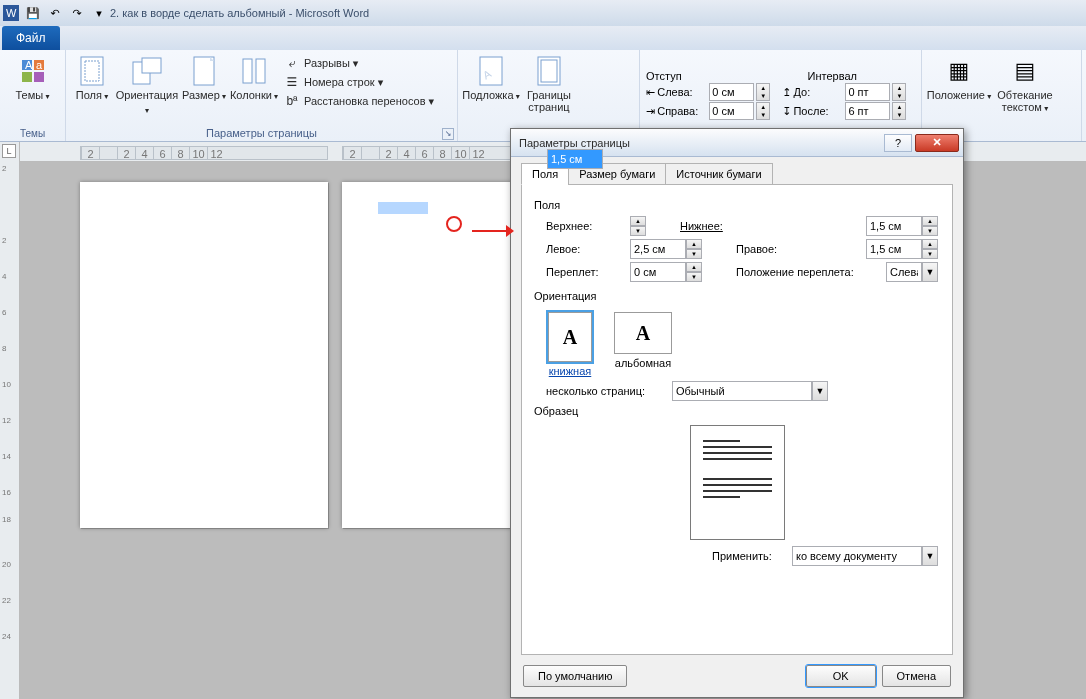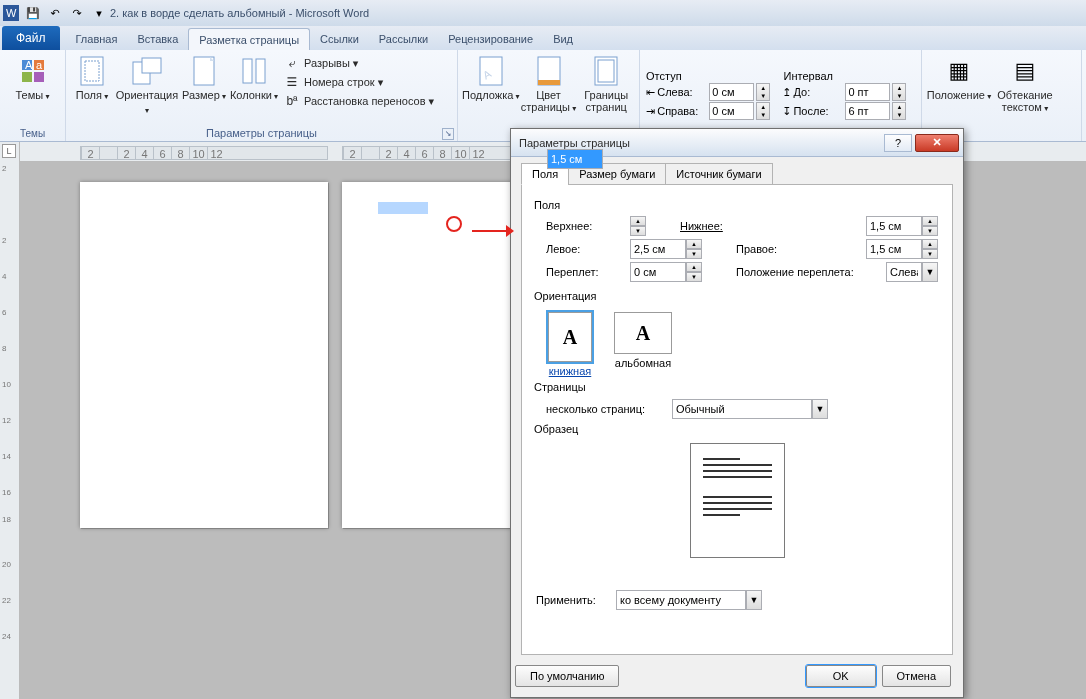--- a/index.html
+++ b/index.html
@@ -78,21 +78,21 @@
   .dropdown select,.dropdown input{border:1px solid #abadb3;height:20px;padding:0 3px;background:#fff;}
   .orient{display:flex;gap:22px;margin:8px 0 4px 12px;}
   .orient-opt{display:flex;flex-direction:column;align-items:center;gap:3px;}
   .orient-preview{width:44px;height:50px;border:1px solid #9b9b9b;background:#fff;display:flex;align-items:center;justify-content:center;font-family:Georgia,serif;font-size:20px;font-weight:bold;}
   .orient-opt.active .orient-preview{outline:2px solid #4aa0e4;}
   .orient-preview.landscape{width:58px;height:42px;}
   .orient-link{text-decoration:underline;color:#0645ad;}
   .preview{width:95px;height:115px;border:1px solid #7a7a7a;background:#fff;margin:6px auto 0;padding:10px 12px;}
   .preview .line{height:2px;background:#333;margin:4px 0;}
   .preview .line.sh{width:55%;}
-  .dlg-footer{position:absolute;bottom:10px;left:4px;right:12px;display:flex;align-items:center;}
+  .dlg-footer{position:absolute;bottom:10px;left:12px;right:12px;display:flex;align-items:center;}
   .btn{height:22px;padding:0 14px;border:1px solid #888;background:linear-gradient(#fdfdfd,#e4e4e4);border-radius:2px;}
   .btn.primary{outline:1px solid #3399ff;text-align:center;}
   svg.ic{width:16px;height:16px;}
 
   .vtick{position:absolute;left:2px;font-size:8px;color:#777;}
 </style>
 </head>
 <body>
 
 <div class="titlebar">
@@ -106,29 +106,20 @@
     <div class="qa-btn">💾</div>
     <div class="qa-btn">↶</div>
     <div class="qa-btn">↷</div>
     <div class="qa-btn">▾</div>
   </div>
   <div class="app-title">2. как в ворде сделать альбомный - Microsoft Word</div>
 </div>
 
 <div class="tab-row">
   <div class="file-tab">Файл</div>
-  <div class="tabs" id="rtabs">
-      <div class="tab">Главная</div>
-      <div class="tab">Вставка</div>
-      <div class="tab active">Разметка страницы</div>
-      <div class="tab">Ссылки</div>
-      <div class="tab">Рассылки</div>
-      <div class="tab">Рецензирование</div>
-      <div class="tab">Вид</div>
-    </div>
 </div>
 
 <div class="ribbon">
 
   <div class="group" style="width:66px">
     <div class="group-body">
       <div class="big-btn">
         <div class="ico">
             <svg width="26" height="26" viewBox="0 0 26 26">
               <rect x="2" y="2" width="10" height="10" fill="#4b8bd6"></rect>
@@ -212,43 +203,34 @@
               <rect x="2" y="1" width="22" height="28" fill="#fff" stroke="#7aa0cf"></rect>
               <text x="4" y="20" fill="#c5d4e8" font-size="12" transform="rotate(-30 13 15)">A</text>
             </svg>
           </div>
           <div class="lab drop">Подложка</div>
         </div>
       <div class="big-btn">
           <div class="ico">
             <svg width="26" height="30">
               <rect x="2" y="1" width="22" height="28" fill="#fff" stroke="#7aa0cf"></rect>
-              <rect x="2" y="24" width="22" height="5" fill="#e89a3c"></rect>
-            </svg>
-          </div>
-          <div class="lab drop">Цвет страницы</div>
-        </div>
-      <div class="big-btn">
-          <div class="ico">
-            <svg width="26" height="30">
-              <rect x="2" y="1" width="22" height="28" fill="#fff" stroke="#7aa0cf"></rect>
               <rect x="5" y="4" width="16" height="22" fill="none" stroke="#7aa0cf"></rect>
             </svg>
           </div>
           <div class="lab">Границы страниц</div>
         </div>
     </div>
     <div class="group-label">Фон страницы</div>
   </div>
 
   <div class="group" style="width:282px">
     <div class="group-body" style="flex-direction:column;align-items:flex-start;padding:20px 6px;">
       <div style="display:flex;gap:30px;">
         <span>Отступ</span>
-        <span style="margin-left:72px">Интервал</span>
+        <span style="margin-left:96px">Интервал</span>
       </div>
       <div style="display:flex;gap:12px;">
         <div>
           <div class="sp-row">
               <span class="ico">⇤</span>
               <span class="lab">Слева:</span>
               <span class="sp-box">0 см</span>
               <span class="sp-arr">▲<br>▼</span>
             </div>
           <div class="sp-row">
@@ -431,21 +413,20 @@
         <div class="orient-opt active">
           <div class="orient-preview">A</div>
           <span class="orient-link">книжная</span>
         </div>
         <div class="orient-opt">
           <div class="orient-preview landscape">A</div>
           <span>альбомная</span>
         </div>
       </div>
 
-      <div class="fieldset-label">Страницы</div>
       <div class="row" style="padding-left:10px;margin-top:4px;">
         <span style="width:126px">несколько страниц:</span>
         <div class="dropdown">
             <input style="width: 140px;" readonly="" value="Обычный">
             <div class="spin-btns">
               <div style="height:20px;line-height:18px;font-size:9px">▼</div>
             </div>
           </div>
       </div>
 
@@ -455,21 +436,21 @@
           <div class="line"></div>
           <div class="line"></div>
           <div class="line"></div>
         <div style="height:10px"></div>
         <div class="line"></div>
           <div class="line"></div>
           <div class="line"></div>
           <div class="line sh"></div>
       </div>
 
-      <div class="row" style="margin-top:32px;">
+      <div class="row" style="margin-top:6px;justify-content:flex-end;">
         <span style="width:80px">Применить:</span>
         <div class="dropdown">
             <input style="width: 130px;" readonly="" value="ко всему документу">
             <div class="spin-btns">
               <div style="height:20px;line-height:18px;font-size:9px">▼</div>
             </div>
           </div>
       </div>
     </div>
   </div>

